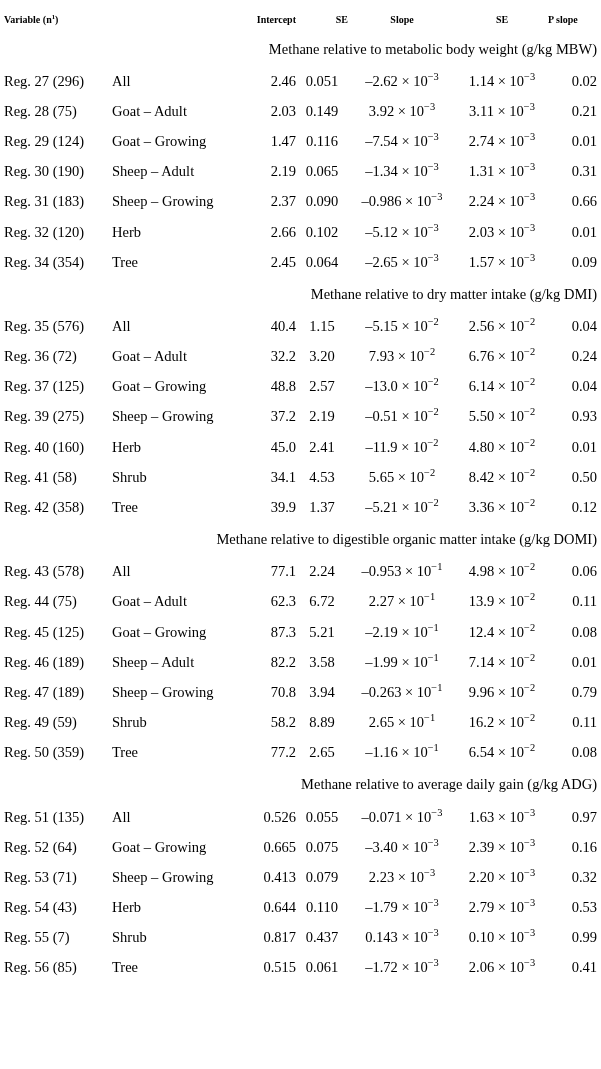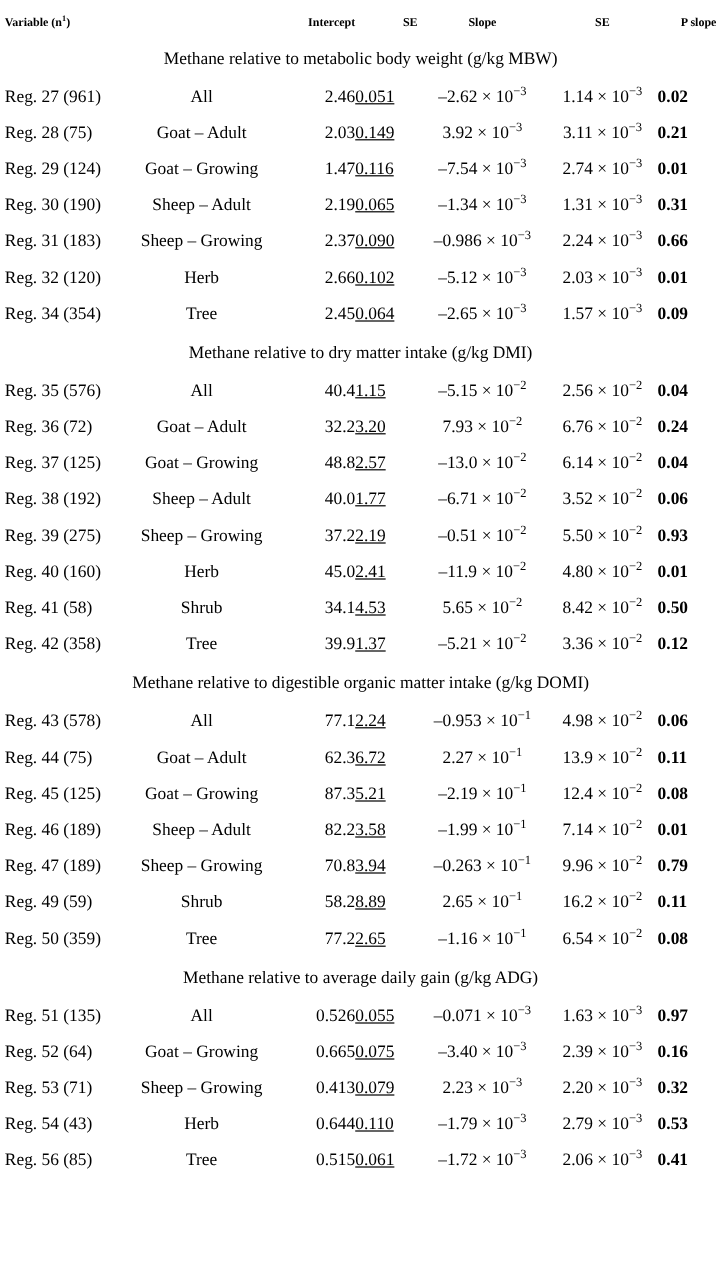--- a/index.html
+++ b/index.html
@@ -45,40 +45,40 @@
     font-weight: bold;
     font-size: 10px;
     height: 26px;
     padding-bottom: 3px;
   }
   th.h-var   { text-align: left; padding-left: 2px; }
   th.h-int   { text-align: right; padding-right: 6px; }
   th.h-se1   { text-align: right; padding-right: 4px; }
   th.h-slope { text-align: center; }
   th.h-se2   { text-align: center; }
-  th.h-p     { text-align: right; padding-right: 2px; }
+  th.h-p     { text-align: left; padding-right: 2px; }
 
   tr.section td {
-    text-align: center;
+    text-align: right;
     height: 30px;
     font-size: 14.5px;
     padding-top: 2px;
     padding-bottom: 2px;
   }
   tr.datarow td {
     height: 30.2px;
     font-size: 14.5px;
   }
   td.v-var   { text-align: left; padding-left: 2px; }
-  td.v-desc  { text-align: center; }
+  td.v-desc  { text-align: left; }
   td.v-int   { text-align: right; padding-right: 12px; }
-  td.v-se1   { text-align: left; padding-right: 4px; text-decoration: underline; }
+  td.v-se1   { text-align: center; padding-right: 4px; }
   td.v-slope { text-align: center; padding-right: 4px; }
   td.v-se2   { text-align: center; padding-right: 6px; }
-  td.v-p     { text-align: left; padding-right: 6px; font-weight: bold; }
+  td.v-p     { text-align: right; padding-right: 6px; }
 
   sup { font-size: 0.68em; vertical-align: super; line-height: 0; }
   .exp { font-size: 0.72em; vertical-align: super; line-height: 0; }
   .minus { font-family: "Liberation Serif", serif; }
 </style>
 </head>
 <body>
 
 <div class="sheet">
   <table class="tbl">
@@ -99,21 +99,21 @@
         <th class="h-slope">Slope</th>
         <th class="h-se2">SE</th>
         <th class="h-p">P slope</th>
       </tr>
     </thead>
     <tbody id="tbody">
         <tr class="section">
           <td colspan="7">Methane relative to metabolic body weight (g/kg MBW)</td>
         </tr>
         <tr class="datarow">
-          <td class="v-var">Reg. 27 (961)</td>
+          <td class="v-var">Reg. 27 (296)</td>
           <td class="v-desc">All</td>
           <td class="v-int">2.46</td>
           <td class="v-se1">0.051</td>
           <td class="v-slope"><span class="minus">–</span>2.62 × 10<span class="exp">−3</span></td>
           <td class="v-se2"><span class="minus"></span>1.14 × 10<span class="exp">−3</span></td>
           <td class="v-p">0.02</td>
         </tr>
         <tr class="datarow">
           <td class="v-var">Reg. 28 (75)</td>
           <td class="v-desc">Goat – Adult</td>
@@ -192,29 +192,20 @@
         <tr class="datarow">
           <td class="v-var">Reg. 37 (125)</td>
           <td class="v-desc">Goat – Growing</td>
           <td class="v-int">48.8</td>
           <td class="v-se1">2.57</td>
           <td class="v-slope"><span class="minus">–</span>13.0 × 10<span class="exp">−2</span></td>
           <td class="v-se2"><span class="minus"></span>6.14 × 10<span class="exp">−2</span></td>
           <td class="v-p">0.04</td>
         </tr>
         <tr class="datarow">
-          <td class="v-var">Reg. 38 (192)</td>
-          <td class="v-desc">Sheep – Adult</td>
-          <td class="v-int">40.0</td>
-          <td class="v-se1">1.77</td>
-          <td class="v-slope"><span class="minus">–</span>6.71 × 10<span class="exp">−2</span></td>
-          <td class="v-se2"><span class="minus"></span>3.52 × 10<span class="exp">−2</span></td>
-          <td class="v-p">0.06</td>
-        </tr>
-        <tr class="datarow">
           <td class="v-var">Reg. 39 (275)</td>
           <td class="v-desc">Sheep – Growing</td>
           <td class="v-int">37.2</td>
           <td class="v-se1">2.19</td>
           <td class="v-slope"><span class="minus">–</span>0.51 × 10<span class="exp">−2</span></td>
           <td class="v-se2"><span class="minus"></span>5.50 × 10<span class="exp">−2</span></td>
           <td class="v-p">0.93</td>
         </tr>
         <tr class="datarow">
           <td class="v-var">Reg. 40 (160)</td>
@@ -342,20 +333,29 @@
         <tr class="datarow">
           <td class="v-var">Reg. 54 (43)</td>
           <td class="v-desc">Herb</td>
           <td class="v-int">0.644</td>
           <td class="v-se1">0.110</td>
           <td class="v-slope"><span class="minus">–</span>1.79 × 10<span class="exp">−3</span></td>
           <td class="v-se2"><span class="minus"></span>2.79 × 10<span class="exp">−3</span></td>
           <td class="v-p">0.53</td>
         </tr>
         <tr class="datarow">
+          <td class="v-var">Reg. 55 (7)</td>
+          <td class="v-desc">Shrub</td>
+          <td class="v-int">0.817</td>
+          <td class="v-se1">0.437</td>
+          <td class="v-slope"><span class="minus"></span>0.143 × 10<span class="exp">−3</span></td>
+          <td class="v-se2"><span class="minus"></span>0.10 × 10<span class="exp">−3</span></td>
+          <td class="v-p">0.99</td>
+        </tr>
+        <tr class="datarow">
           <td class="v-var">Reg. 56 (85)</td>
           <td class="v-desc">Tree</td>
           <td class="v-int">0.515</td>
           <td class="v-se1">0.061</td>
           <td class="v-slope"><span class="minus">–</span>1.72 × 10<span class="exp">−3</span></td>
           <td class="v-se2"><span class="minus"></span>2.06 × 10<span class="exp">−3</span></td>
           <td class="v-p">0.41</td>
         </tr>
       </tbody>
   </table>

